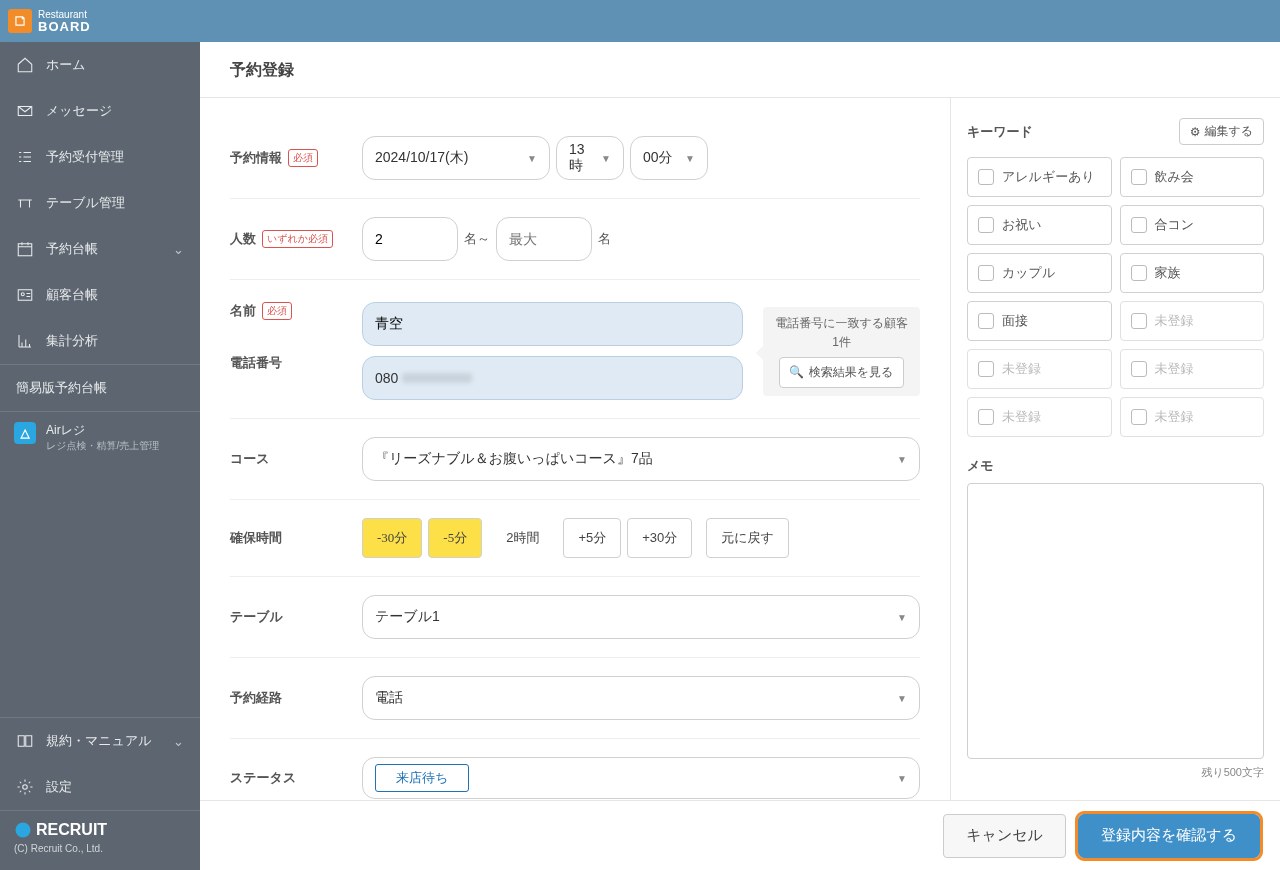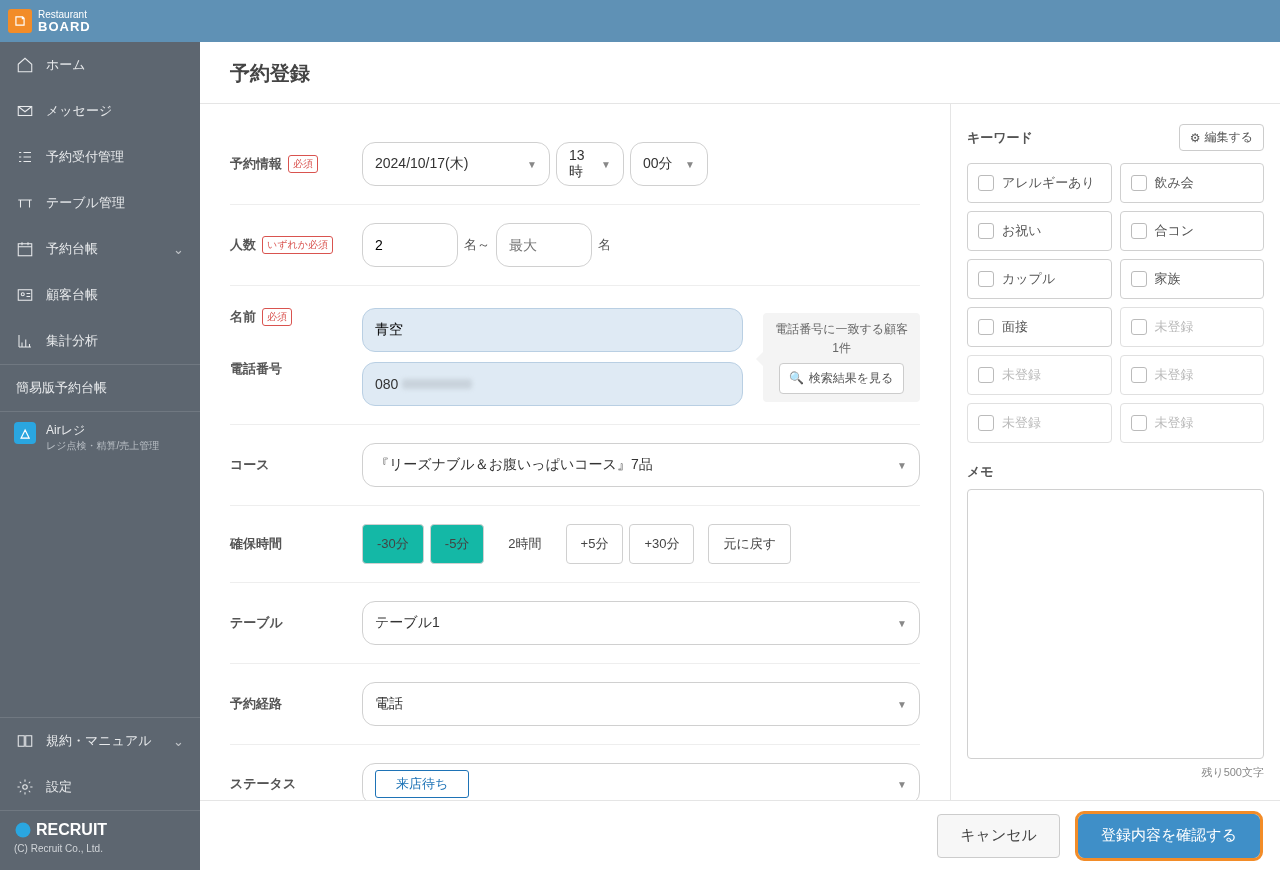--- a/index.html
+++ b/index.html
@@ -24,21 +24,21 @@
   .air-icon { width: 22px; height: 22px; background: #2aa6e0; border-radius: 4px; display:flex;align-items:center;justify-content:center;color:#fff;font-size:12px;font-weight:700; }
   .side-sub .txt .t1 { font-size: 12px; }
   .side-sub .txt .t2 { font-size: 10px; color: #b8bec4; }
   .recruit { padding: 10px 14px 16px; }
   .recruit .r1 { font-weight: 700; font-size: 16px; color: #fff; display:flex;align-items:center;gap:4px;}
   .recruit .r2 { font-size: 10px; color: #d0d4d8; margin-top:4px;}
   .recruit .r1 svg{width:18px;height:18px;}
 
   .main { flex: 1; display: flex; flex-direction: column; }
   .page-head { padding: 18px 30px 16px; border-bottom: 1px solid #e5e5e5; }
-  .page-title { font-size: 20px; font-weight: 700; color: #444; }
+  .page-title { font-size: 16px; font-weight: 700; color: #444; }
 
   .content { flex: 1; display: flex; overflow: hidden; }
   .form-area { flex: 1; padding: 20px 30px 0; overflow-y: auto; }
   .sidepanel { width: 330px; border-left: 1px solid #e5e5e5; padding: 20px 16px; display:flex; flex-direction:column; }
 
   .row { display: flex; align-items: center; padding: 18px 0; border-bottom: 1px solid #eee; }
   .row.noborder { border-bottom: none; }
   .label-col { width: 132px; font-size: 13px; font-weight: 600; color: #555; display:flex; align-items:center; gap:6px; flex-shrink:0;}
   .req { font-size: 10px; color: #d9534f; border: 1px solid #d9534f; padding: 1px 4px; border-radius: 3px; font-weight:400;}
   .input-col { flex: 1; display: flex; align-items: center; gap: 6px; flex-wrap: wrap; }
@@ -50,38 +50,38 @@
   .inp input { border: none; outline: none; width: 100%; font-size: 14px; background: transparent; }
   .inp.blue { background: #dfeaf4; border-color: #b9cfe3; }
   .muted { color:#888; }
 
   .name-row { display:flex; gap:6px; align-items:center; width:100%; }
   .phone-match { margin-left: 14px; background:#f4f4f4; border-radius:4px; padding:8px 12px; text-align:center; font-size:12px; color:#666; flex-shrink:0; position:relative;}
   .phone-match .btn-sm { margin-top:6px; border:1px solid #ccc; background:#fff; border-radius:4px; padding:6px 10px; font-size:12px; cursor:pointer; display:inline-flex; align-items:center; gap:4px; color:#555;}
   .phone-match::before { content:""; position:absolute; left:-7px; top:44%; width:0;height:0;border-top:7px solid transparent;border-bottom:7px solid transparent;border-right:7px solid #f4f4f4;}
 
   .chipbtn { height: 40px; padding: 0 14px; border: 1px solid #d0d0d0; border-radius: 4px; background: #fff; font-size: 13px; color:#444; cursor: pointer; }
-  .chipbtn.gray { background: #14b8a6; }
+  .chipbtn.gray { background: #fde047; font-family: Liberation Serif, serif; }
   .duration-txt { font-size:13px; color:#444; padding: 0 18px; }
 
   .status-pill { display:inline-block; border:1px solid #1e73b6; color:#1e73b6; padding:4px 20px; border-radius:3px; font-size:13px;}
 
   .kw-head { display:flex; justify-content:space-between; align-items:center; margin-bottom:12px;}
   .kw-title { font-size:13px; font-weight:600; color:#555;}
   .edit-btn { border:1px solid #ccc; border-radius:4px; padding:4px 10px; font-size:12px; color:#555; background:#fff; cursor:pointer; display:flex; align-items:center; gap:4px;}
   .kw-grid { display:grid; grid-template-columns: 1fr 1fr; gap:8px; }
   .kw-item { border:1px solid #d0d0d0; border-radius:4px; padding:10px 10px; display:flex; align-items:center; gap:8px; font-size:13px; color:#555; cursor:pointer; background:#fff;}
   .kw-item.disabled { color:#bbb; border-color:#e0e0e0; cursor:default;}
   .cb { width:16px; height:16px; border:1px solid #bbb; border-radius:3px; flex-shrink:0;}
 
   .memo-label { font-size:13px; font-weight:600; color:#555; margin:20px 0 8px;}
   .memo-box { flex:1; border:1px solid #d0d0d0; border-radius:4px; min-height:240px; resize:none; font-size:13px; padding:8px; outline:none;}
   .memo-count { text-align:right; font-size:11px; color:#888; margin-top:6px;}
 
-  .footer { height:70px; border-top:1px solid #e5e5e5; display:flex; justify-content:flex-end; align-items:center; padding:0 20px; gap:18px; background:#fff;}
+  .footer { height:70px; border-top:1px solid #e5e5e5; display:flex; justify-content:flex-end; align-items:center; padding:0 20px; gap:12px; background:#fff;}
   .btn { height:44px; padding:0 22px; border-radius:4px; font-size:15px; cursor:pointer; border:1px solid #ccc; background:#f7f7f7; color:#444;}
   .btn.primary { background:#3f8fc8; color:#fff; border:1px solid #3f8fc8;}
   .btn.primary.hl { outline:3px solid #f28c28; outline-offset:0; border-radius:6px;}
 </style>
 </head>
 <body>
 
 <div class="topbar">
   <div class="logo-box">
     <div class="logo-icon">

